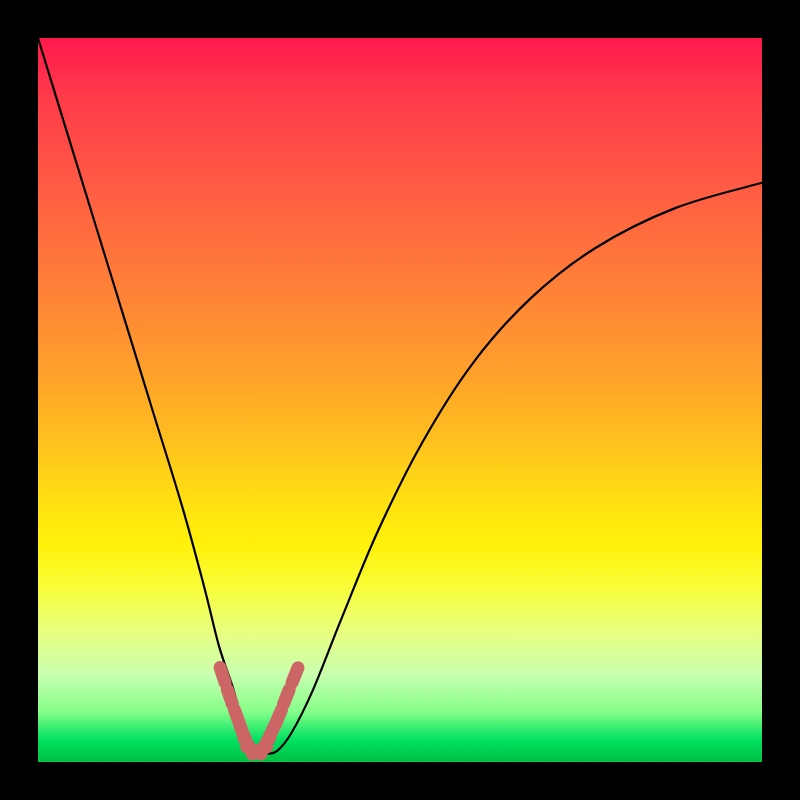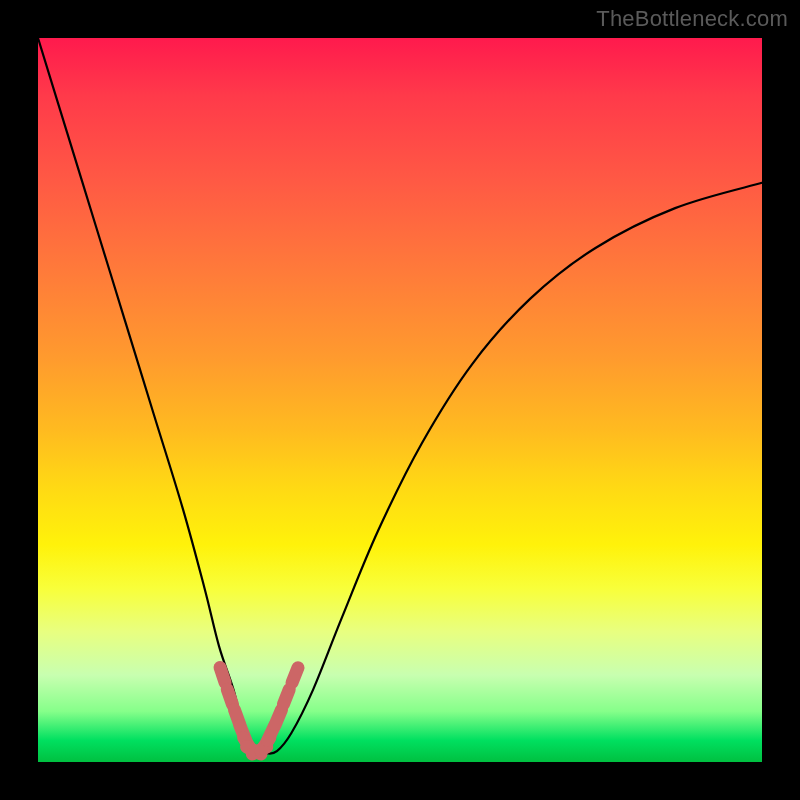--- a/index.html
+++ b/index.html
@@ -58,21 +58,20 @@
     top: 0;
     width: 724px;
     height: 724px;
     overflow: visible;
   }
 </style>
 </head>
 <body>
 
 <div class="frame">
-  <div class="watermark">TheBottleneck.com</div>
   <div class="plot">
     <svg class="curve" viewBox="0 0 724 724">
       <path id="main-curve" fill="none" stroke="#000000" stroke-width="2.2" stroke-linecap="round" stroke-linejoin="round" d="M 0.00 0.00 C 5.21 16.94, 18.53 60.24, 28.96 94.12 C 39.39 128.00, 47.49 154.36, 57.92 188.24 C 68.35 222.12, 76.45 248.48, 86.88 282.36 C 97.31 316.24, 105.41 342.60, 115.84 376.48 C 126.27 410.36, 135.68 439.32, 144.80 470.60 C 153.92 501.88, 160.00 525.48, 166.52 550.24 C 173.04 575.00, 175.79 589.92, 181.00 608.16 C 186.21 626.40, 190.92 635.96, 195.48 651.60 C 200.04 667.24, 202.43 683.96, 206.34 695.04 C 210.25 706.12, 213.29 709.49, 217.20 713.14 C 221.11 716.79, 224.15 715.31, 228.06 715.31 C 231.97 715.31, 234.36 716.79, 238.92 713.14 C 243.48 709.49, 246.88 706.12, 253.40 695.04 C 259.92 683.96, 266.00 672.45, 275.12 651.60 C 284.24 630.75, 292.35 607.87, 304.08 579.20 C 315.81 550.53, 325.94 523.60, 340.28 492.32 C 354.62 461.04, 366.78 435.41, 383.72 405.44 C 400.66 375.47, 414.85 351.86, 434.40 325.80 C 453.95 299.74, 470.17 281.49, 492.32 260.64 C 514.47 239.79, 531.42 226.25, 557.48 209.96 C 583.54 193.67, 607.15 181.87, 637.12 170.14 C 667.09 158.41, 708.36 149.36, 724.00 144.80"></path>
       <g id="marker-group">
           <line x1="182.09" y1="629.53" x2="187.15" y2="644.71" stroke="#cc6666" stroke-width="13" stroke-linecap="round"></line>
           <line x1="189.25" y1="651.28" x2="194.47" y2="666.40" stroke="#cc6666" stroke-width="13" stroke-linecap="round"></line>
           <line x1="196.39" y1="671.58" x2="201.81" y2="686.64" stroke="#cc6666" stroke-width="13" stroke-linecap="round"></line>
           <line x1="201.95" y1="687.60" x2="207.83" y2="702.48" stroke="#cc6666" stroke-width="13" stroke-linecap="round"></line>
           <line x1="205.72" y1="699.84" x2="214.20" y2="713.41" stroke="#cc6666" stroke-width="13" stroke-linecap="round"></line>
           <line x1="208.60" y1="708.84" x2="222.91" y2="715.99" stroke="#cc6666" stroke-width="13" stroke-linecap="round"></line>

